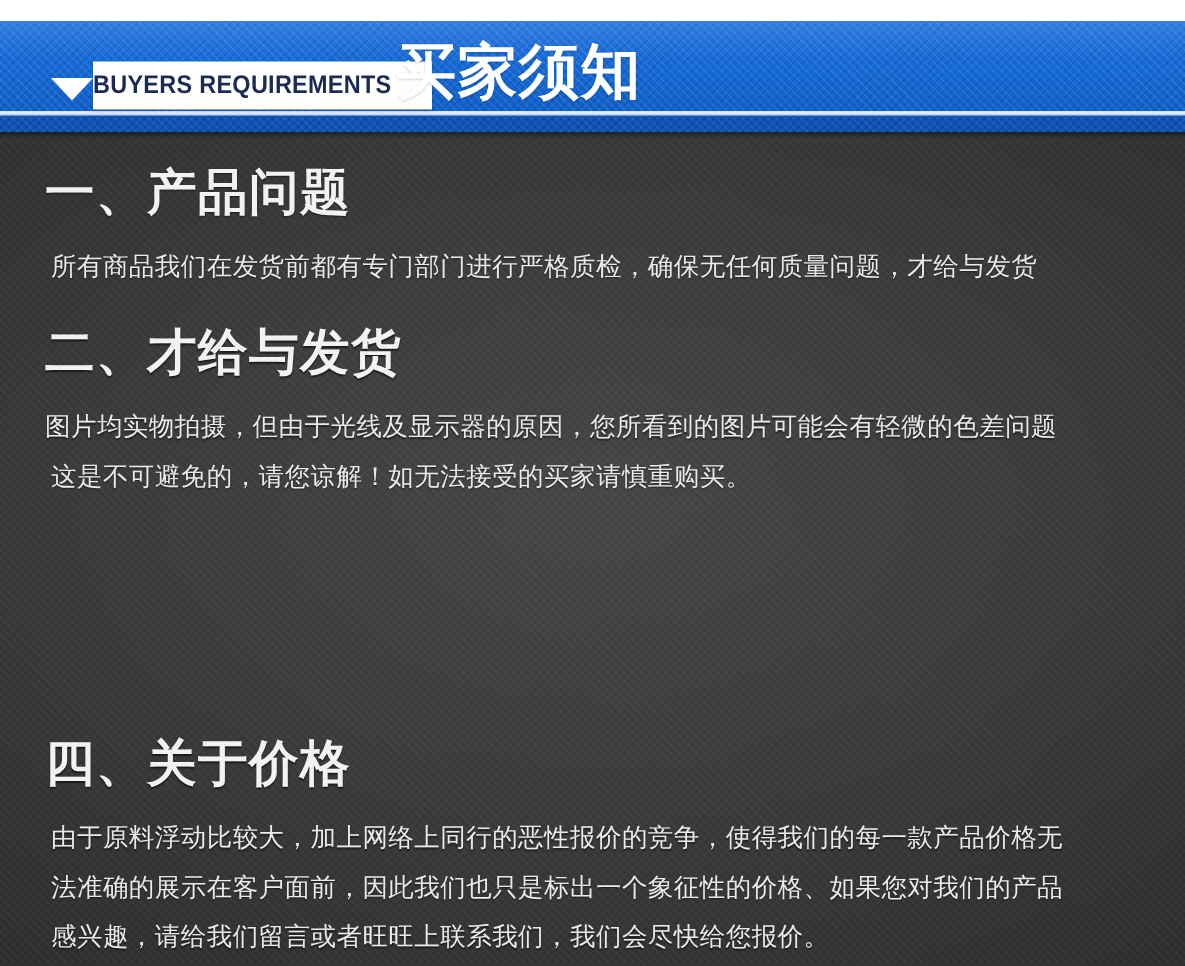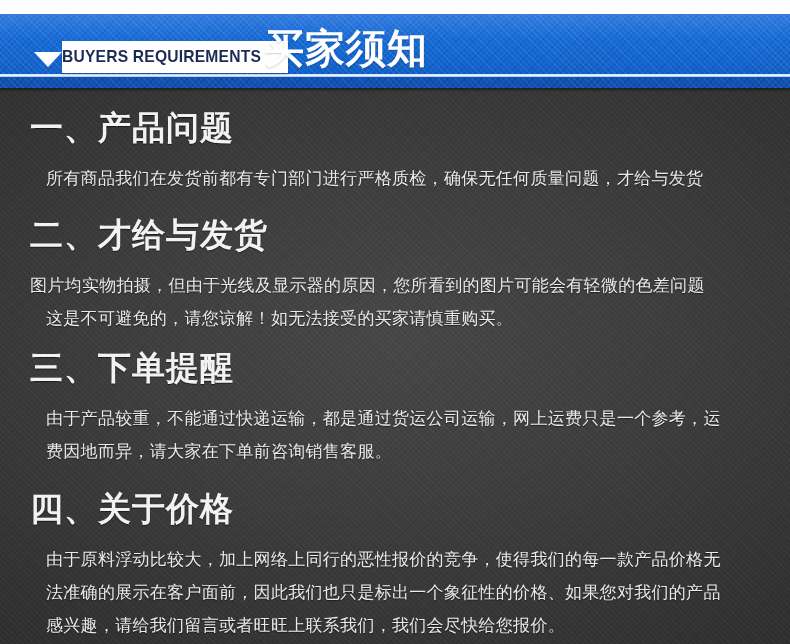--- a/index.html
+++ b/index.html
@@ -113,21 +113,21 @@
   }
   .sec-line {
     color:#eaeaea;
     font-family:"DejaVu Sans", "Liberation Sans", sans-serif;
     font-size:17px;
     font-weight:400;
     letter-spacing:0.3px;
     line-height:33px;
     white-space:nowrap;
     text-shadow:0 1px 1px rgba(0,0,0,0.5);
-    padding-left:46px;
+    padding-left:34px;
   }
   .sec-line.indent { padding-left:30px; }
   .sec-body { margin-top:11px; }
 </style>
 </head>
 <body>
 
 <div class="page">
 
   <div class="top-gap"></div>
@@ -157,27 +157,20 @@
     </div>
 
     <div class="section" style="top:125px;">
       <div class="sec-head">二、才给与发货</div>
       <div class="sec-body">
         <div class="sec-line indent">图片均实物拍摄，但由于光线及显示器的原因，您所看到的图片可能会有轻微的色差问题</div>
         <div class="sec-line">这是不可避免的，请您谅解！如无法接受的买家请慎重购买。</div>
       </div>
     </div>
 
-    <div class="section" style="top:258px;">
-      <div class="sec-head">三、下单提醒</div>
-      <div class="sec-body">
-        <div class="sec-line">由于产品较重，不能通过快递运输，都是通过货运公司运输，网上运费只是一个参考，运</div>
-        <div class="sec-line">费因地而异，请大家在下单前咨询销售客服。</div>
-      </div>
-    </div>
 
     <div class="section" style="top:399px;">
       <div class="sec-head">四、关于价格</div>
       <div class="sec-body">
         <div class="sec-line">由于原料浮动比较大，加上网络上同行的恶性报价的竞争，使得我们的每一款产品价格无</div>
         <div class="sec-line">法准确的展示在客户面前，因此我们也只是标出一个象征性的价格、如果您对我们的产品</div>
         <div class="sec-line">感兴趣，请给我们留言或者旺旺上联系我们，我们会尽快给您报价。</div>
       </div>
     </div>
 

